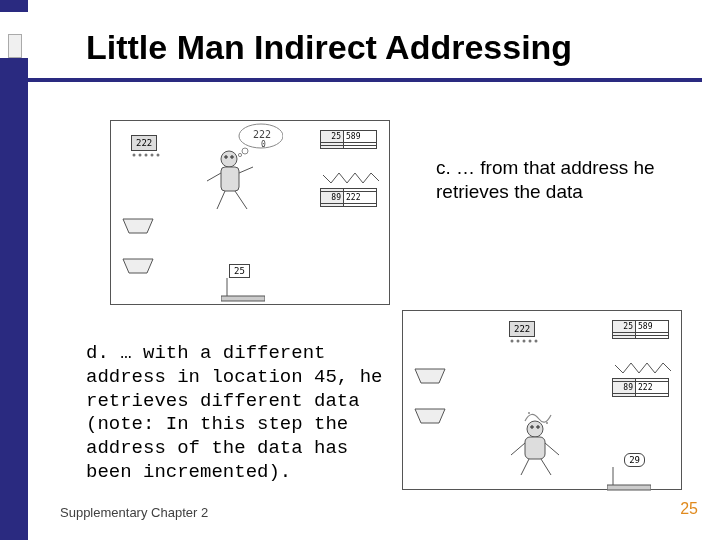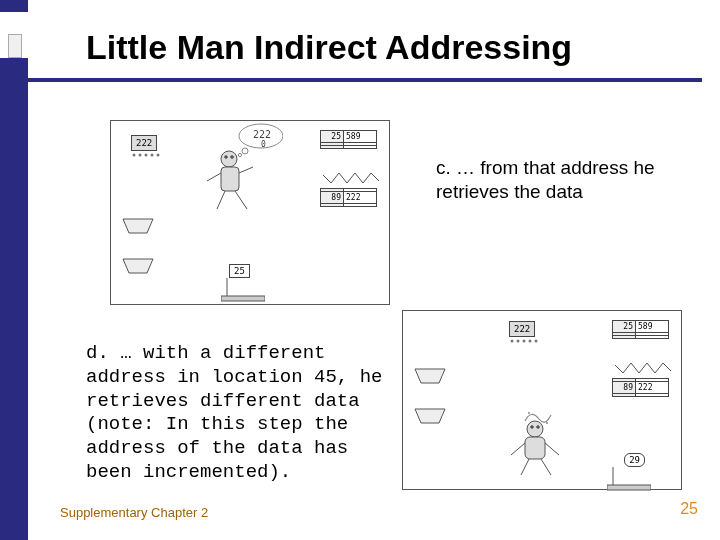--- a/index.html
+++ b/index.html
@@ -81,21 +81,21 @@
   .cap-c { left: 436px; top: 156px; width: 230px; }
   .cap-d { left: 86px;  top: 342px; width: 300px; font-family: Liberation Mono, monospace; }
 
   
   .footer-left {
     position: absolute;
     left: 60px;
     bottom: 18px;
     font-size: 13px;
     line-height: 1.3;
-    color: #a16207;
+    color: #404040;
     text-align: center;
   }
   .page-num {
     position: absolute;
     right: 22px;
     bottom: 22px;
     font-size: 16px;
     color: #e08a1e;
   }
 

